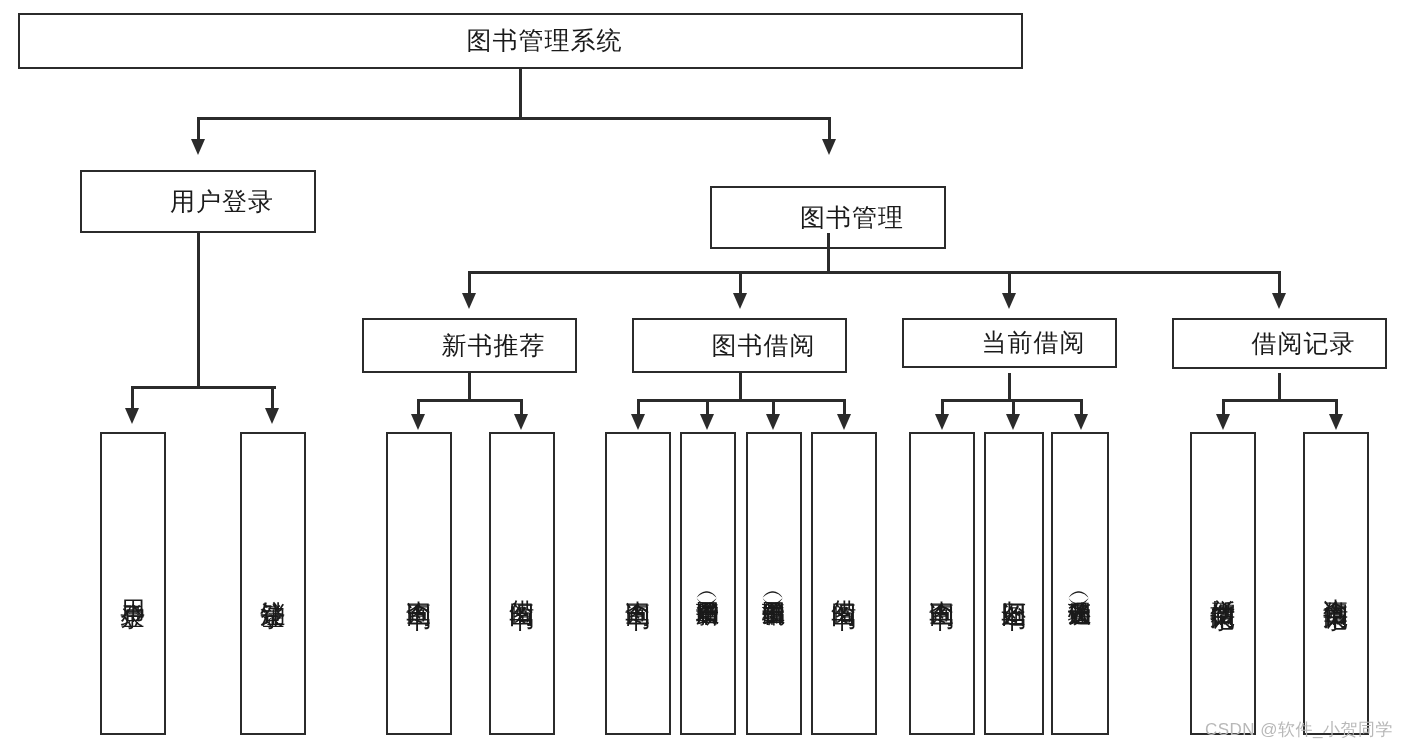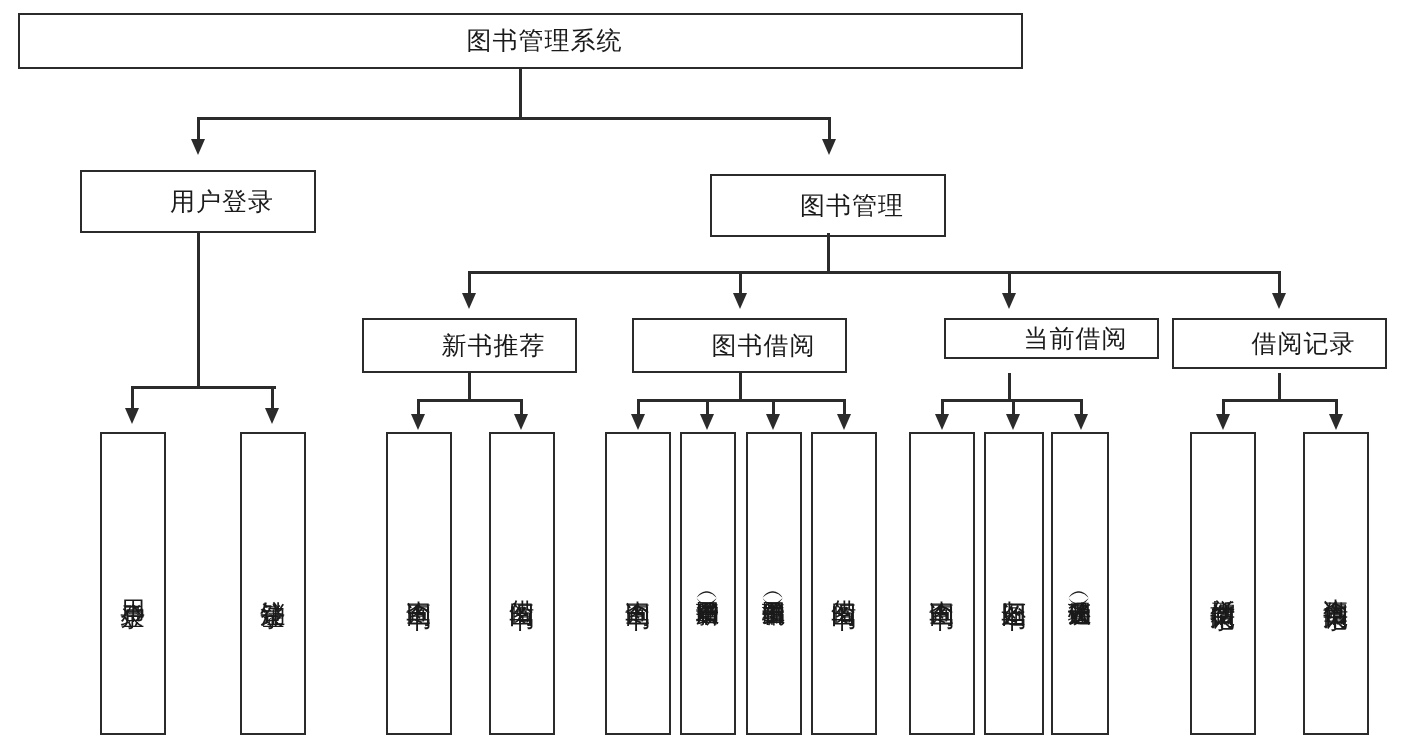--- a/index.html
+++ b/index.html
@@ -87,21 +87,21 @@
   <div class="conn h" style="left:197px; top:117px; width:634px; height:2.5px;"></div>
 
   <div class="conn v" style="left:197px; top:117px; width:2.5px; height:24px;"></div>
   <div class="arrow" style="left:191px; top:139px;"></div>
   <div class="conn v" style="left:828px; top:117px; width:2.5px; height:24px;"></div>
   <div class="arrow" style="left:822px; top:139px;"></div>
 
   <div class="node horiz" style="left:80px; top:170px; width:236px; height:63px;">
     <span>用户登录</span>
   </div>
-  <div class="node horiz" style="left:710px; top:174px; width:236px; height:63px;">
+  <div class="node horiz" style="left:710px; top:186px; width:236px; height:63px;">
     <span>图书管理</span>
   </div>
 
   <div class="conn v" style="left:197px; top:233px; width:2.5px; height:155px;"></div>
   <div class="conn h" style="left:131px; top:386px; width:145px; height:2.5px;"></div>
   <div class="conn v" style="left:131px; top:386px; width:2.5px; height:24px;"></div>
   <div class="arrow" style="left:125px; top:408px;"></div>
   <div class="conn v" style="left:271px; top:386px; width:2.5px; height:24px;"></div>
   <div class="arrow" style="left:265px; top:408px;"></div>
 
@@ -115,21 +115,21 @@
   <div class="arrow" style="left:1002px; top:293px;"></div>
   <div class="conn v" style="left:1278px; top:271px; width:2.5px; height:24px;"></div>
   <div class="arrow" style="left:1272px; top:293px;"></div>
 
   <div class="node horiz" style="left:632px; top:318px; width:215px; height:55px;">
     <span>图书借阅</span>
   </div>
   <div class="node horiz" style="left:362px; top:318px; width:215px; height:55px;">
     <span>新书推荐</span>
   </div>
-  <div class="node horiz" style="left:902px; top:318px; width:215px; height:41px;margin-left:42px;">
+  <div class="node horiz" style="left:902px; top:318px; width:215px; height:50px;">
     <span>当前借阅</span>
   </div>
   <div class="node horiz" style="left:1172px; top:318px; width:215px; height:51px;">
     <span>借阅记录</span>
   </div>
 
   <div class="conn v" style="left:468px; top:373px; width:2.5px; height:28px;"></div>
   <div class="conn h" style="left:417px; top:399px; width:106px; height:2.5px;"></div>
   <div class="conn v" style="left:417px; top:399px; width:2.5px; height:17px;"></div>
   <div class="arrow" style="left:411px; top:414px;"></div>
@@ -200,14 +200,15 @@
     <span class="vtext">确认归还（管理员）</span>
   </div>
 
   <div class="node vert" style="left:1190px; top:432px; width:66px; height:303px;">
     <span class="vtext">新增借阅记录</span>
   </div>
   <div class="node vert" style="left:1303px; top:432px; width:66px; height:303px;">
     <span class="vtext">查询借阅记录</span>
   </div>
 
+  <div id="watermark">CSDN @软件_小贺同学</div>
 
 </div>
 
 </body></html>

